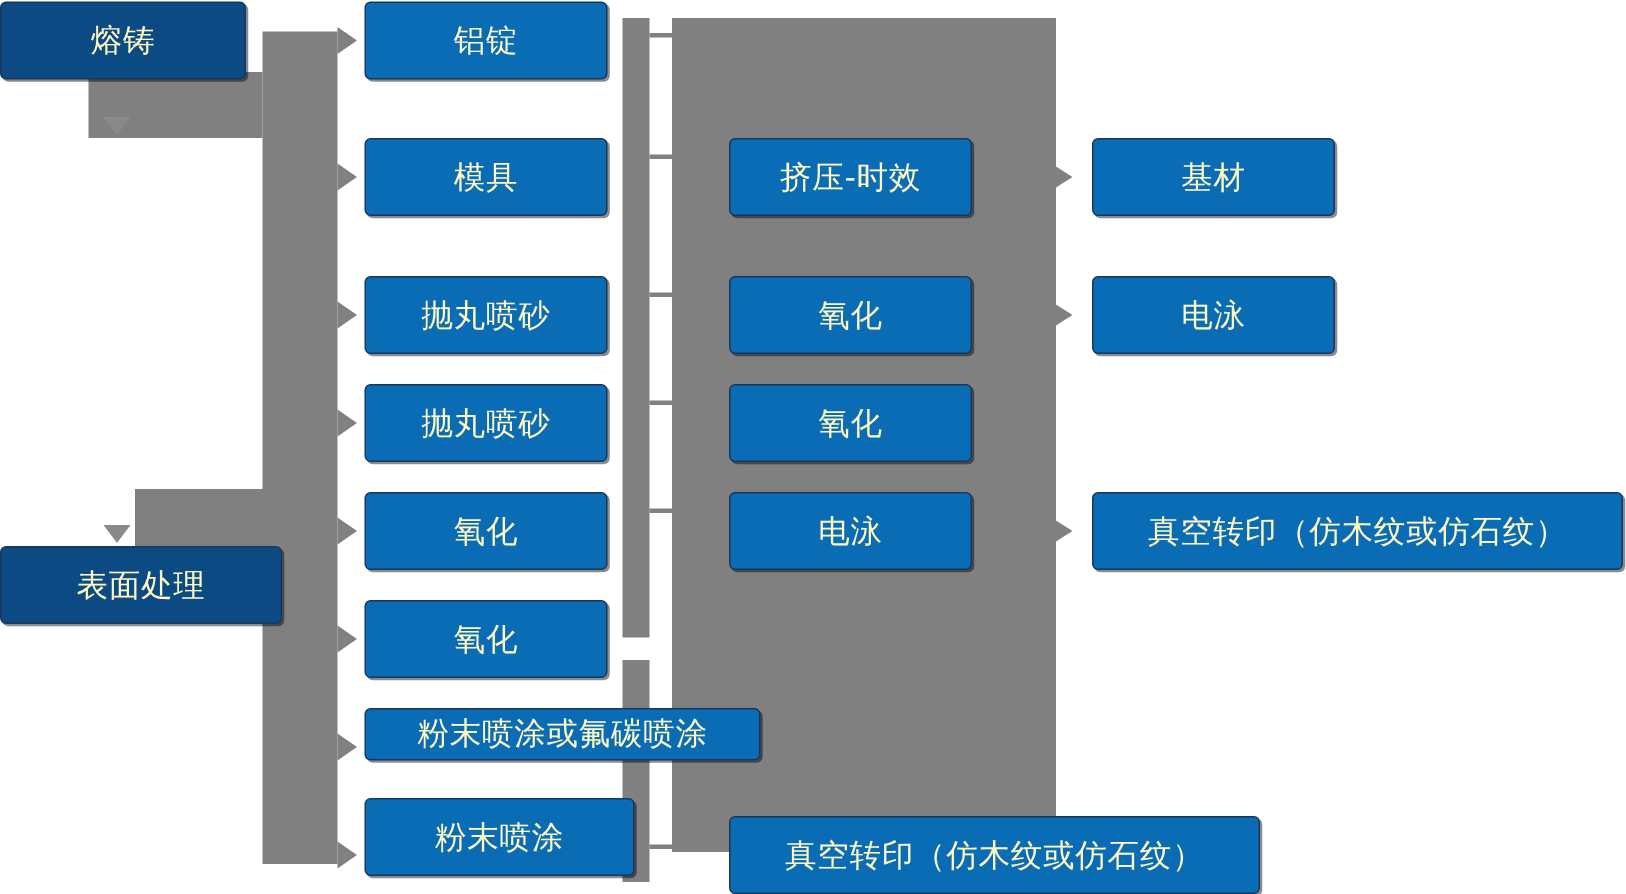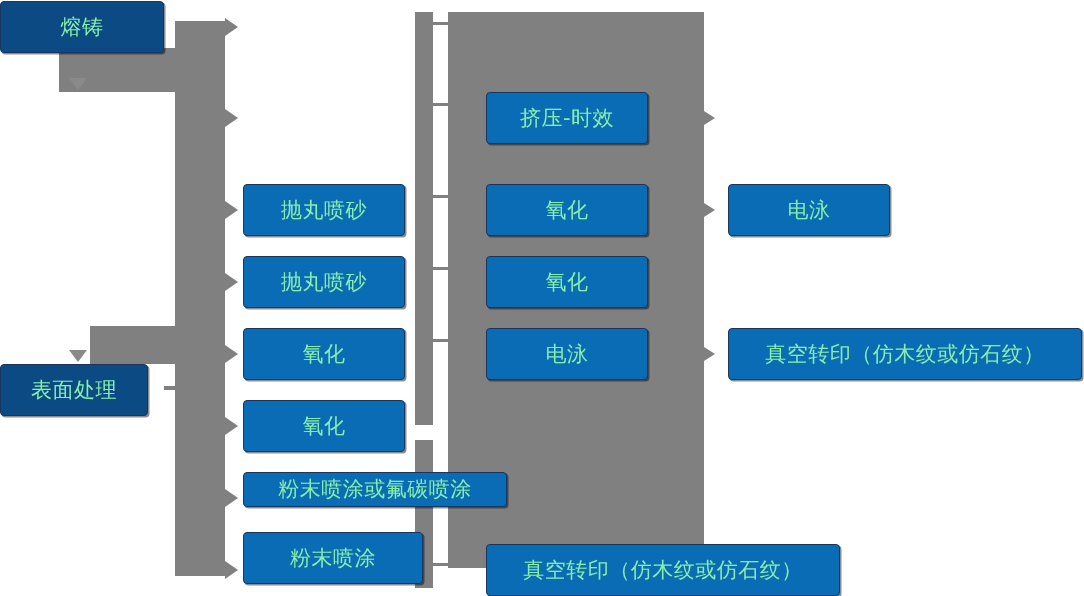--- a/index.html
+++ b/index.html
@@ -48,21 +48,21 @@
     border-left: 11px solid #808080;
   }
 
   
   .box {
     position: absolute;
     box-sizing: border-box;
     display: flex;
     align-items: center;
     justify-content: center;
-    color: #86efac;
+    color: #fef9c3;
     border: 1.4px solid #17375e;
     border-radius: 4px;
     font-size: 21px;
     letter-spacing: 0.5px;
     line-height: 1;
     white-space: nowrap;
     box-shadow: 1.5px 1.5px 0 rgba(0,0,0,0.45);
   }
   .box.dark  { background: #0c4a84; }
   .box.light { background: #0a6cb4; }
@@ -103,24 +103,30 @@
   <div class="gray" style="left:433px; top:339px; width:16px; height:3px;"></div>
   <div class="gray" style="left:433px; top:563px; width:16px; height:3px;"></div>
 
   <div class="gray-arrow-small" style="left:704px; top:111px;"></div>
   <div class="gray-arrow-small" style="left:704px; top:203px;"></div>
   <div class="gray-arrow-small" style="left:704px; top:347px;"></div>
 
   <div class="box dark" style="left:0px; top:1px; width:164px; height:52px;">
     <span>熔铸</span>
   </div>
-  <div class="box dark" style="left:0px; top:364px; width:148px; height:52px;">
+  <div class="box dark" style="left:0px; top:364px; width:188px; height:52px;">
     <span>表面处理</span>
   </div>
 
+  <div class="box light" style="left:243px; top:1px; width:162px; height:52px;">
+    <span>铝锭</span>
+  </div>
+  <div class="box light" style="left:243px; top:92px; width:162px; height:52px;">
+    <span>模具</span>
+  </div>
   <div class="box light" style="left:243px; top:184px; width:162px; height:52px;">
     <span>抛丸喷砂</span>
   </div>
   <div class="box light" style="left:243px; top:256px; width:162px; height:52px;">
     <span>抛丸喷砂</span>
   </div>
   <div class="box light" style="left:243px; top:328px; width:162px; height:52px;">
     <span>氧化</span>
   </div>
   <div class="box light" style="left:243px; top:400px; width:162px; height:52px;">
@@ -142,20 +148,23 @@
   <div class="box light" style="left:486px; top:256px; width:162px; height:52px;">
     <span>氧化</span>
   </div>
   <div class="box light" style="left:486px; top:328px; width:162px; height:52px;">
     <span>电泳</span>
   </div>
   <div class="box light wide" style="left:486px; top:544px; width:354px; height:52px;">
     <span>真空转印（仿木纹或仿石纹）</span>
   </div>
 
+  <div class="box light" style="left:728px; top:92px; width:162px; height:52px;">
+    <span>基材</span>
+  </div>
   <div class="box light" style="left:728px; top:184px; width:162px; height:52px;">
     <span>电泳</span>
   </div>
   <div class="box light wide" style="left:728px; top:328px; width:354px; height:52px;">
     <span>真空转印（仿木纹或仿石纹）</span>
   </div>
 
 </div>
 
 </body></html>

